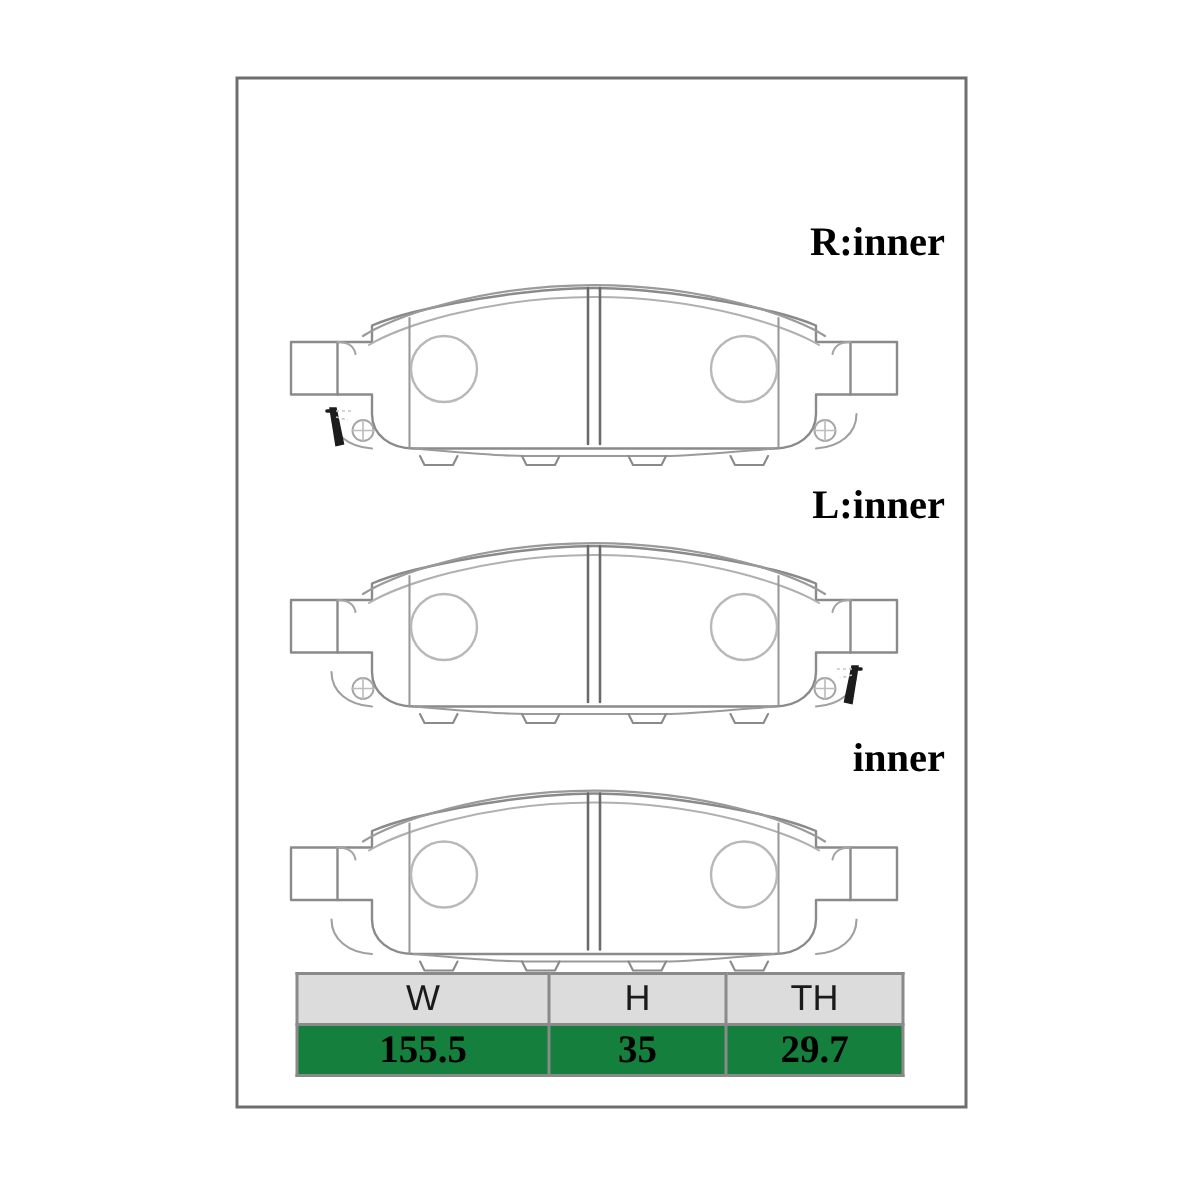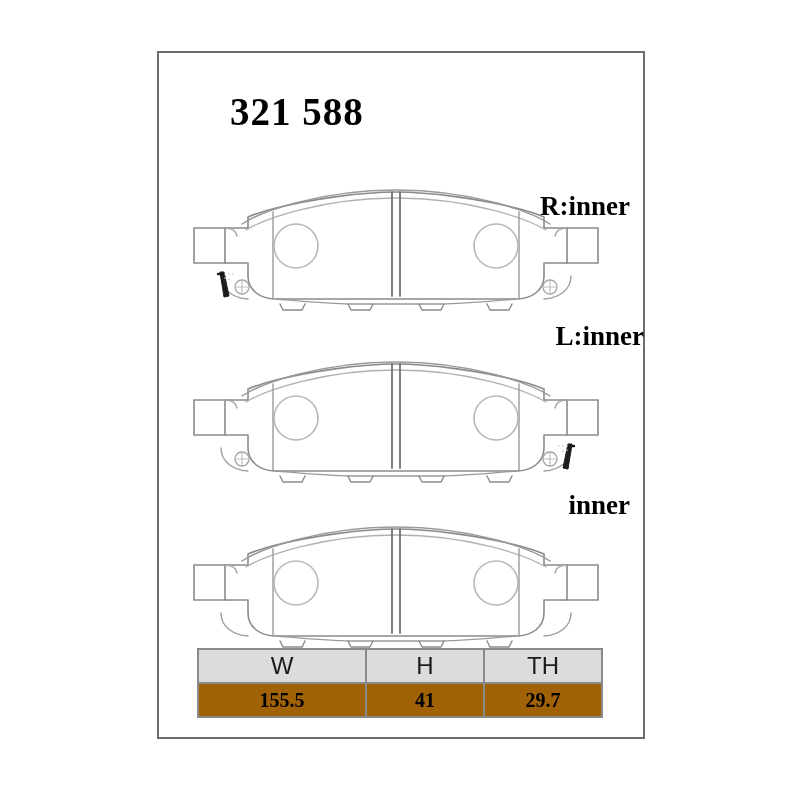--- a/index.html
+++ b/index.html
@@ -51,22 +51,22 @@
   .pad-label {
     position: absolute;
     font-family: "Liberation Serif", serif;
     font-weight: bold;
     font-size: 27px;
     color: #000000;
     line-height: 1;
     text-align: right;
     white-space: pre;
   }
-  #label-0 { right: 170px; top: 148px; margin-top: 45px; }
-  #label-1 { right: 156px; top: 323px; }
+  #label-0 { right: 170px; top: 148px; }
+  #label-1 { right: 170px; top: 323px; }
   #label-2 { right: 170px; top: 492px; }
 
   
   .pad-wrap {
     position: absolute;
     left: 180px;
     width: 432px;
     height: 145px;
   }
   #pad-0 { top: 168px; }
@@ -91,39 +91,38 @@
     vertical-align: middle;
   }
   #dim-table .hdr {
     background: #dcdcdc;
     font-family: "Liberation Sans", sans-serif;
     font-weight: normal;
     font-size: 24px;
     color: #1a1a1a;
   }
   #dim-table .val {
-    background: #a16207;
+    background: #15803d;
     font-family: "Liberation Serif", serif;
     font-weight: bold;
-    font-size: 20px;
+    font-size: 26px;
     color: #000000;
     margin-left: 45px;
   }
   #dim-table col.c0 { width: 168px; }
   #dim-table col.c1 { width: 118px; }
   #dim-table col.c2 { width: 118px; }
 </style>
 </head>
 <body>
 
 <div id="sheet">
 
   <div id="frame"></div>
 
-  <div id="part-number">321 588</div>
 
   <div class="pad-label" id="label-0">R:inner</div>
   <div class="pad-label" id="label-1">L:inner</div>
   <div class="pad-label" id="label-2">inner</div>
 
   <div class="pad-wrap" id="pad-0">
     <svg viewBox="0 0 432 145" xmlns="http://www.w3.org/2000/svg">
       <g fill="none" stroke="#8a8a8a" stroke-width="1.6" stroke-linejoin="round" stroke-linecap="round">
 
         <path d="
@@ -295,19 +294,19 @@
         <col class="c2">
       </colgroup>
     <tbody>
       <tr>
         <td class="hdr">W</td>
         <td class="hdr">H</td>
         <td class="hdr">TH</td>
       </tr>
       <tr>
         <td class="val">155.5</td>
-        <td class="val">41</td>
+        <td class="val">35</td>
         <td class="val">29.7</td>
       </tr>
     </tbody>
   </table>
 
 </div>
 
 </body></html>

